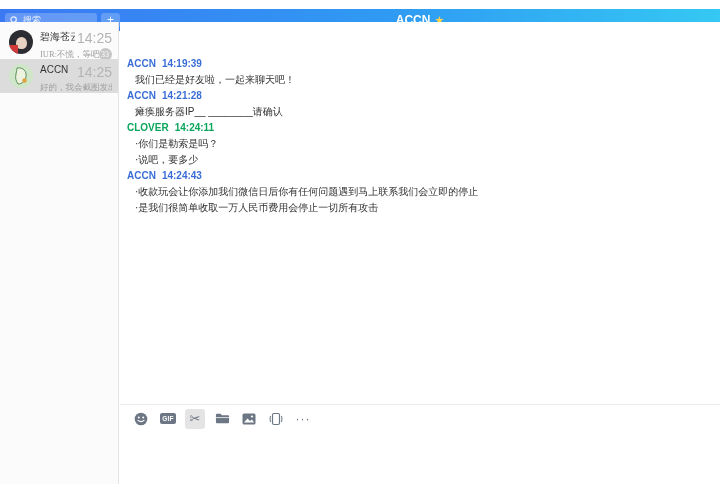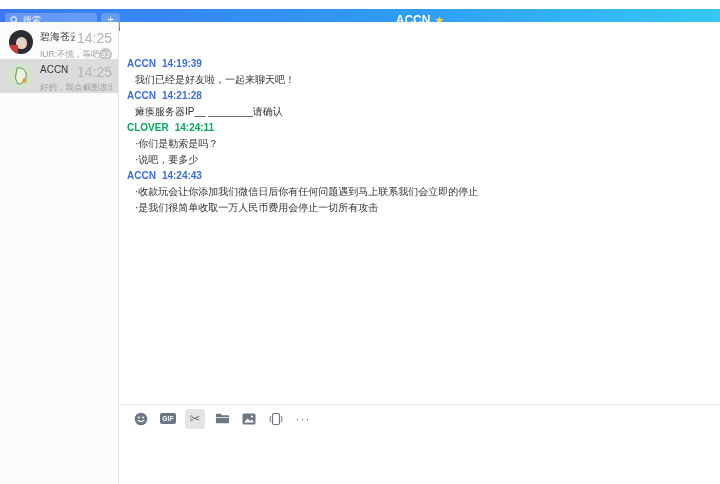--- a/index.html
+++ b/index.html
@@ -35,21 +35,21 @@
   .avatar-girl::before { content:""; position:absolute; left:7px; top:7px; width:11px;
             height:12px; border-radius:50% 50% 45% 45%; background:#e8d3c3; }
   .avatar-girl::after { content:""; position:absolute; left:0; bottom:0; width:9px;
             height:9px; background:#d23a3a; }
   .avatar-green { background:#cfe6c8; }
   .avatar-green svg { position:absolute; left:0; top:0; }
   .ci-row1 { display:flex; align-items:flex-start; margin-left:30px; }
   .ci-name { font-size:10px; color:#333; flex:1 1 auto; white-space:nowrap;
              overflow:hidden; }
   .ci-time { font-size:14px; color:#b4b4b4; margin-left:2px; }
-  .ci-row2 { display:flex; align-items:center; margin-left:30px; margin-top:2px; }
+  .ci-row2 { display:flex; align-items:center; margin-left:30px; margin-top:2px;font-family:Liberation Serif, serif; }
   .ci-preview { font-size:8.5px; color:#9e9e9e; flex:1 1 auto; white-space:nowrap;
                 overflow:hidden; }
   .ci-badge { flex:0 0 auto; min-width:13px; height:13px; border-radius:7px;
               background:#c6c6c6; color:#fff; font-size:8px; line-height:13px;
               padding:0 2px; }
 
   
   .chat { position:absolute; top:22px; left:120px; width:600px; height:462px;
           background:#fff; }
   .messages { position:absolute; top:0; left:0; right:0; height:382px;

